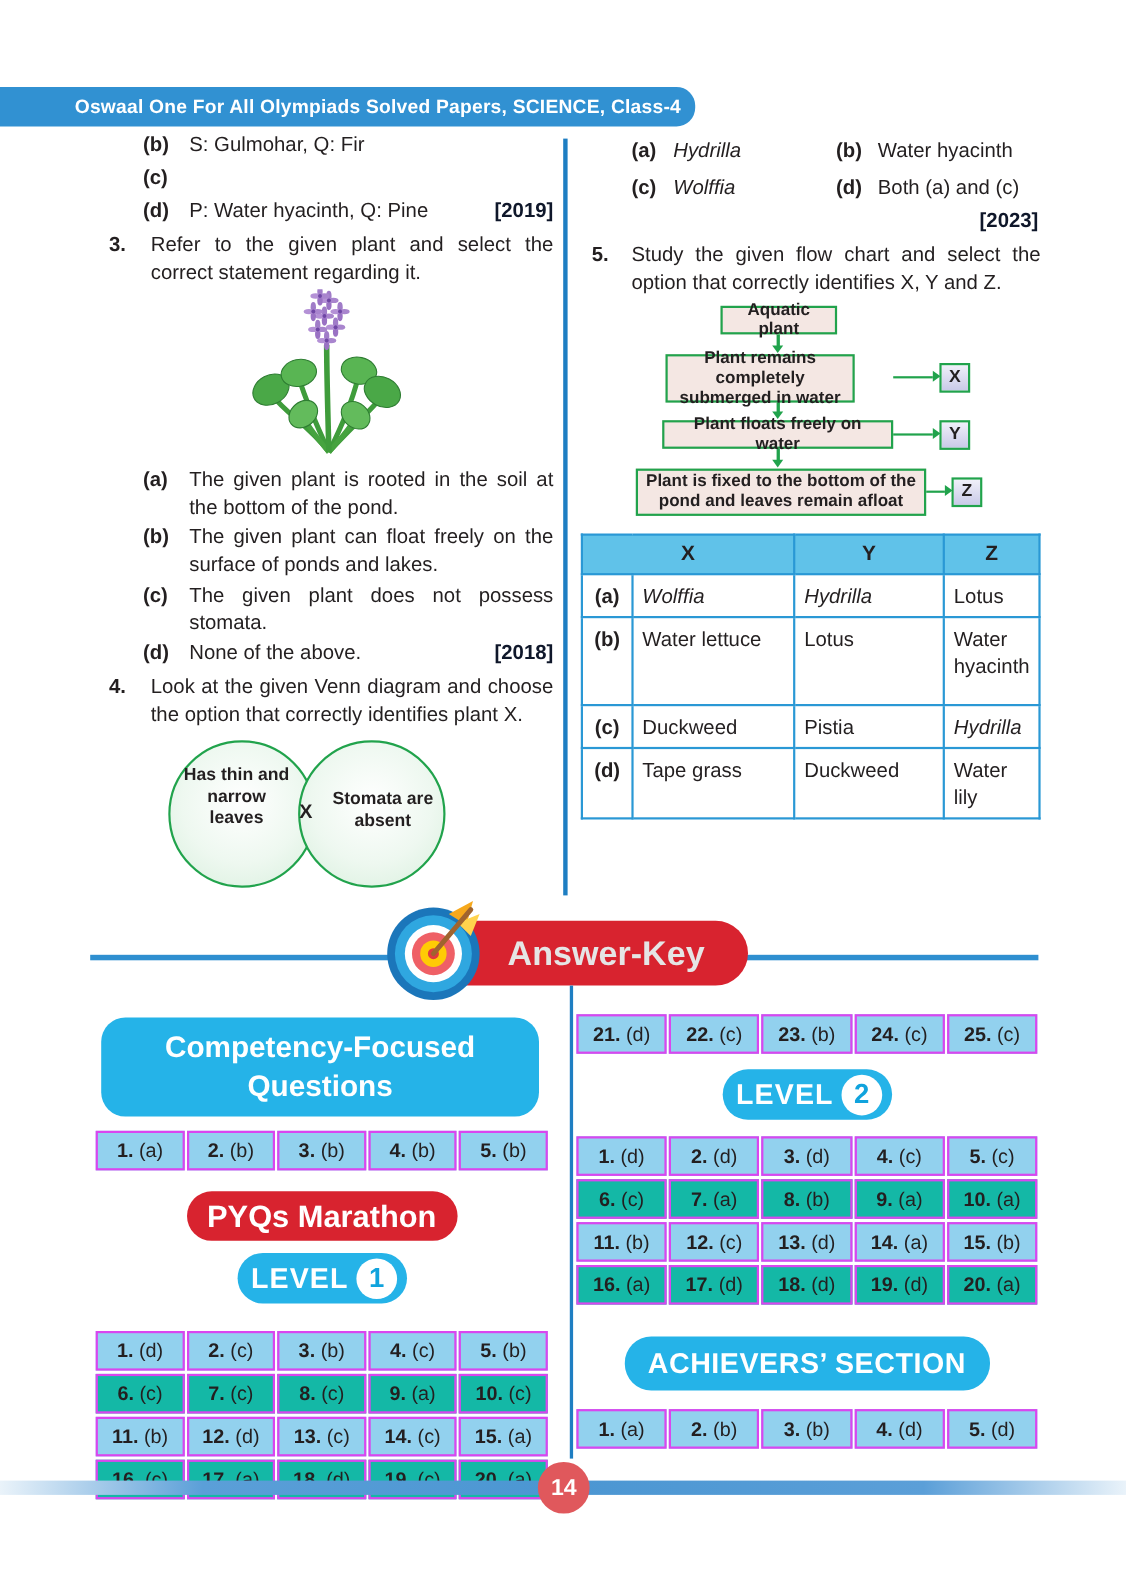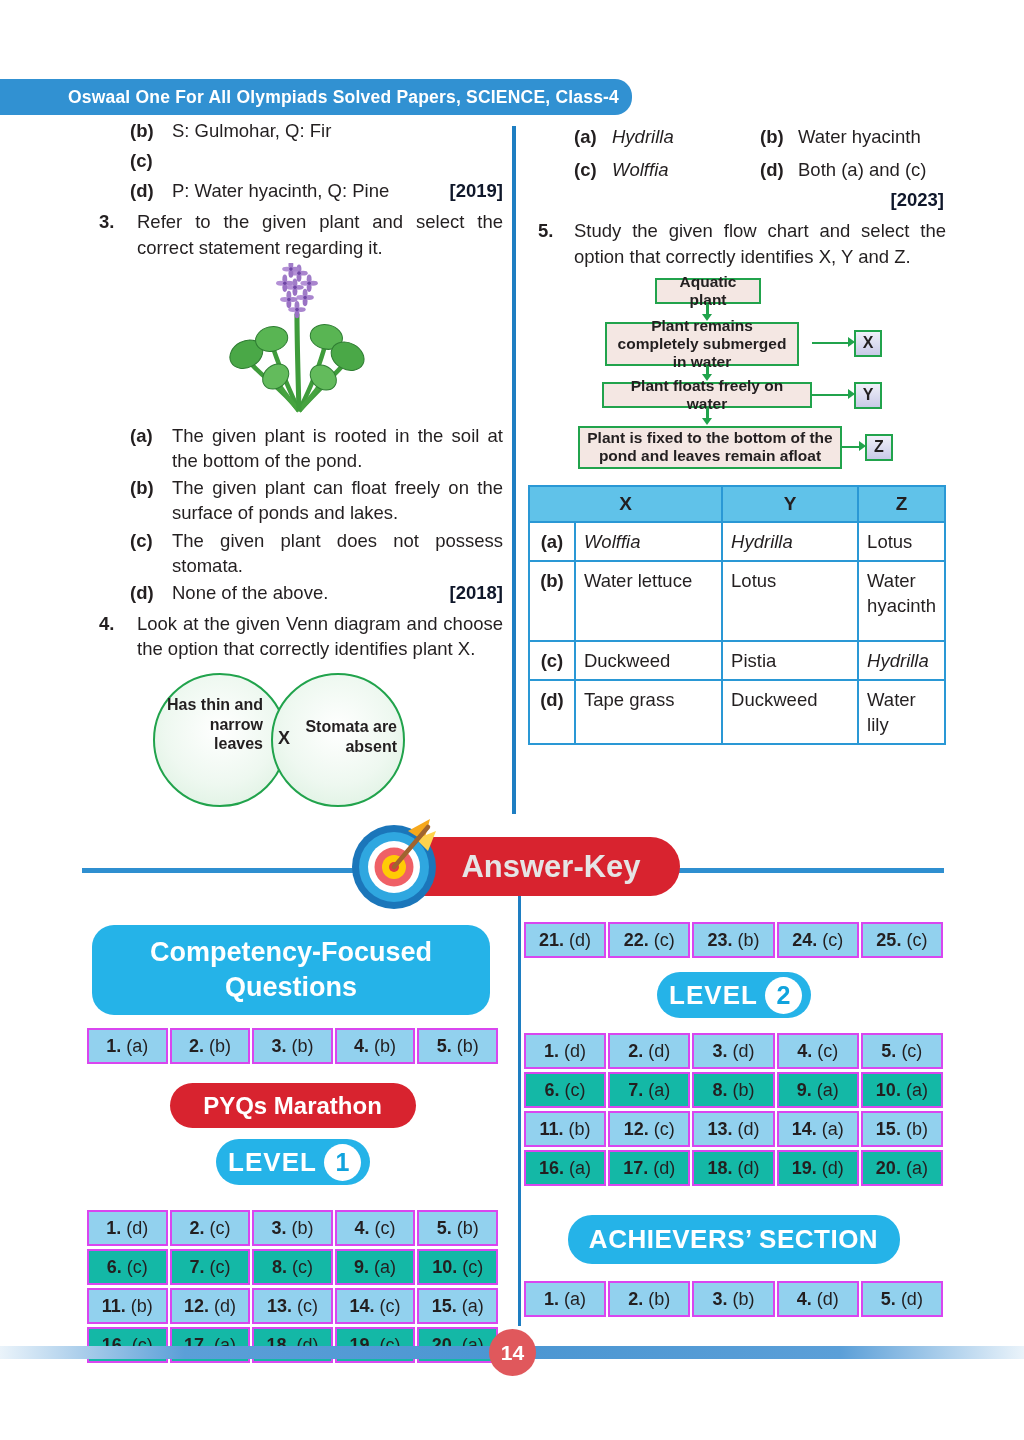--- a/index.html
+++ b/index.html
@@ -32,38 +32,38 @@
   .opt3{display:flex;margin:2px 0 2px 35px;}
   .opt3 .lab{width:42px;font-weight:bold;flex:none;}
   .opt3 .txt{flex:1;text-align:justify;}
 
   
   .venn{position:relative;width:340px;height:146px;margin:8px 0 0 30px;}
   .vcircle{position:absolute;width:134px;height:134px;border:2.5px solid #21a34c;border-radius:50%;
     background:radial-gradient(circle at 50% 42%,#ffffff 0%,#eef8f0 55%,#d7efdc 100%);box-sizing:border-box;}
   .vc-left{left:28px;top:4px;}
   .vc-right{left:146px;top:4px;}
-  .vtext{position:absolute;text-align:right;font-weight:bold;font-size:16px;line-height:1.22;}
+  .vtext{position:absolute;text-align:center;font-weight:bold;font-size:16px;line-height:1.22;}
   .vt-left{left:42px;top:26px;width:96px;}
   .vt-x{left:141px;top:59px;width:24px;font-size:18px;}
   .vt-right{left:174px;top:48px;width:98px;}
 
   
   .optgrid{display:grid;grid-template-columns:186px 1fr;row-gap:8px;margin:6px 0 0 46px;}
   .optgrid .cell{display:flex;}
   .optgrid .lab{width:38px;font-weight:bold;flex:none;}
   .italic{font-style:italic;}
   .year-line{text-align:right;margin:5px 2px 2px 0;}
 
   
   .flow{position:relative;width:418px;height:193px;margin-top:9px;font-weight:bold;font-size:15.5px;line-height:1.15;}
   .fbox{position:absolute;background:#f4e7e3;border:2px solid #21a34c;box-sizing:border-box;
     display:flex;align-items:center;justify-content:center;text-align:center;padding:1px 5px;}
   .fb0{left:127px;top:0;width:106px;height:26px;}
-  .fb1{left:77px;top:44px;width:194px;height:44px;}
+  .fb1{left:77px;top:44px;width:172px;height:44px;}
   .fb2{left:74px;top:104px;width:210px;height:26px;}
   .fb3{left:50px;top:148px;width:264px;height:43px;}
   .flabel{position:absolute;width:28px;height:27px;border:2px solid #21a34c;box-sizing:border-box;
     background:linear-gradient(180deg,#f0f0f9 0%,#c9cae8 100%);display:flex;align-items:center;justify-content:center;font-size:16px;}
   .fl0{left:326px;top:52px;} .fl1{left:326px;top:104px;} .fl2{left:337px;top:156px;}
   .va{position:absolute;width:2.5px;background:#21a34c;}
   .va::after{content:'';position:absolute;left:-4.5px;bottom:-6.5px;border-left:5.5px solid transparent;
     border-right:5.5px solid transparent;border-top:7px solid #21a34c;}
   .va0{left:178px;top:26px;height:11px;} .va1{left:178px;top:88px;height:9px;} .va2{left:178px;top:130px;height:11px;}
   .ha{position:absolute;height:2.5px;background:#21a34c;}
@@ -87,21 +87,21 @@
     padding-left:30px;box-sizing:border-box;}
   .akey-icon{position:absolute;left:346px;top:809px;width:104px;height:110px;}
 
   
   .ans-divider{position:absolute;left:518px;top:896px;width:3px;height:430px;background:#1e7ec2;}
   .ansL{position:absolute;left:85px;top:913px;width:415px;}
   .ansR{position:absolute;left:522px;top:913px;width:423px;}
 
   .pill{background:#25b3e8;color:#fff;font-weight:bold;text-align:center;box-sizing:border-box;}
   .pill-comp{width:398px;margin:12px 0 0 7px;border-radius:22px;font-size:27px;line-height:1.3;padding:10px 26px;}
-  .pill-red{margin:16px auto 0;width:246px;height:45px;font-size:24px;border-radius:23px;background:#d8232f;color:#fff;
+  .pill-red{margin:16px auto 0;width:246px;height:45px;font-size:28px;border-radius:23px;background:#d8232f;color:#fff;
     font-weight:bold;display:flex;align-items:center;justify-content:center;}
   .pill-level{margin:11px auto 0;width:154px;height:46px;border-radius:23px;background:#25b3e8;color:#fff;font-weight:bold;
     display:flex;align-items:center;justify-content:center;gap:7px;font-size:26px;letter-spacing:1px;padding-left:4px;box-sizing:border-box;}
   .level-circle{width:37px;height:37px;background:#fff;color:#10a3dd;border-radius:50%;display:flex;
     align-items:center;justify-content:center;font-size:25px;letter-spacing:0;}
   .pill-ach{width:332px;margin:26px auto 0;border-radius:24px;font-size:26px;padding:9px 0;letter-spacing:.5px;}
 
   .ans-table{width:100%;border-collapse:separate;border-spacing:2px 3px;font-size:18px;}
   .ans-table td{border:2px solid #d946ef;text-align:center;padding:4px 0;height:24px;width:20%;}
   .ans-table td.blue{background:#92d1ee;}

